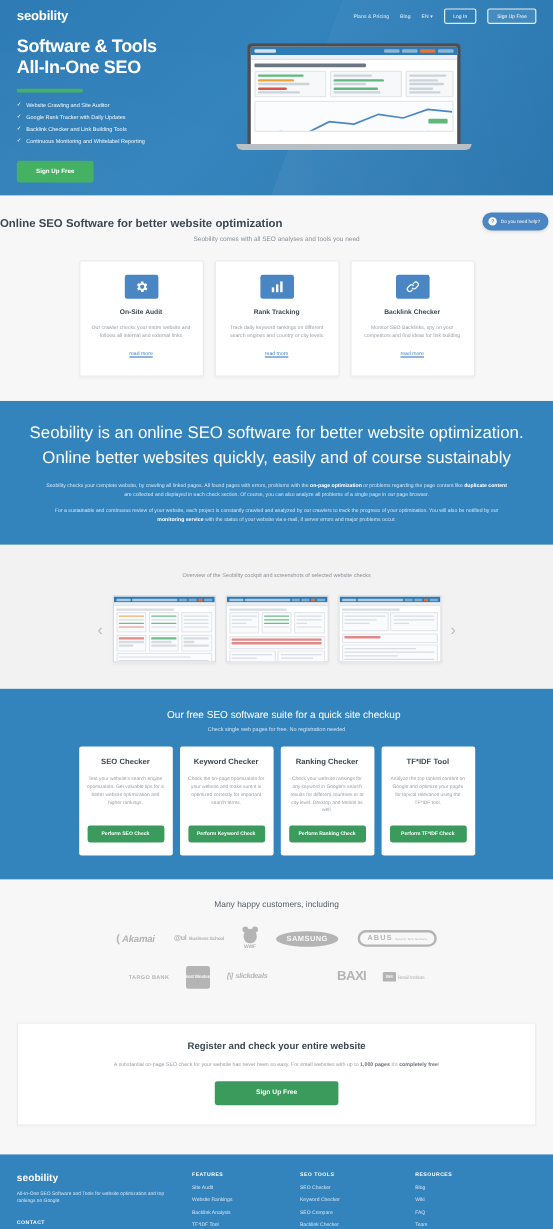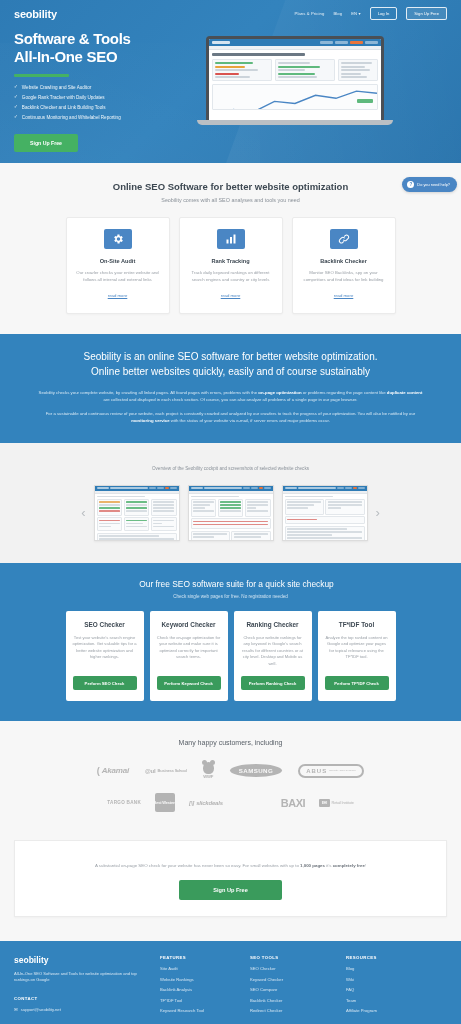--- a/index.html
+++ b/index.html
@@ -90,21 +90,21 @@
   .ss-card { background: #f6f8fa; border: 1px solid #e2e7ec; border-radius: 1px; flex: 1; height: 22px; padding: 2px; }
   .ss-card.side { flex: 0 0 40px; }
   .ss-bar { height: 2px; border-radius: 1px; margin-bottom: 1.6px; background: #ccd4db; }
   .ss-bar.g { background: #5fb97d; } .ss-bar.o { background: #e8a33b; } .ss-bar.r { background: #d9534f; }
   .ss-chart { height: 26px; background: #fbfcfd; border: 1px solid #e2e7ec; border-radius: 1px; position: relative; overflow: hidden;}
   .ss-chart svg { position: absolute; inset: 0; }
   .ss-green-btn { position: absolute; right: 4px; top: 14px; width: 16px; height: 4px; background: #5fb97d; border-radius: 1px;}
 
   
   .sec-light { background: #f7f7f7; padding: 18px 0 20px 0; position: relative; }
-  .sec-title { text-align: center; font-size: 9.5px; font-weight: bold; color: #3d4852; }
+  .sec-title { font-size: 9.5px; font-weight: bold; color: #3d4852; }
   .sec-sub { text-align: center; font-size: 5.4px; color: #8a9199; margin-top: 5px; }
   .cards3 { display: flex; justify-content: center; gap: 9px; margin-top: 14px; padding: 0 14px; }
   .card {
     background: #fff; border: 1px solid #ebebeb; border-radius: 2px;
     width: 104px; padding: 11px 8px 12px 8px; text-align: center;
     box-shadow: 0 1px 2px rgba(0,0,0,.03);
   }
   .card-icon {
     width: 28px; height: 20px; background: #4a86c4; border-radius: 2px;
     margin: 0 auto 9px auto; display: flex; align-items: center; justify-content: center;
@@ -121,21 +121,21 @@
     font-size: 3.9px; padding: 4px 7px 4px 5px; display: flex; align-items: center; gap: 3px;
     box-shadow: 0 1px 3px rgba(0,0,0,.15); white-space: nowrap;
   }
   .help-bubble .hb-ico {
     width: 7px; height: 7px; border-radius: 50%; background: #fff; color: #4a86c4;
     display: flex; align-items: center; justify-content: center; font-size: 4.5px; font-weight: bold;
   }
 
   
   .sec-blue { background: #3383bd; padding: 16px 0 18px 0; }
-  .blue-title { text-align: center; color: #fff; font-size: 10px; line-height: 1.45; padding: 0 20px;}
+  .blue-title { text-align: center; color: #fff; font-size: 14px; line-height: 1.45; padding: 0 20px;}
   .blue-p {
     color: #d7e8f4; font-size: 4.3px; line-height: 1.6; text-align: center;
     padding: 0 38px; margin-top: 11px;
   }
   .blue-p.second { margin-top: 7px; }
   .blue-p b { color: #fff; }
 
   
   .sec-shots { background: #f2f2f2; padding: 18px 0 22px 0; }
   .shots-wrap { display: flex; align-items: center; justify-content: center; gap: 8px; margin-top: 14px; }
@@ -587,20 +587,21 @@
       <div class="logo-item logo-baxi">BAXI</div>
       <div class="logo-item logo-ehi">
         <span class="blk">EHI</span>
         <span class="txt">Retail Institute</span>
       </div>
     </div>
   </section>
 
   <div class="cta-wrap">
     <div class="cta-box">
+      <div class="cta-title">Register and check your entire website</div>
       <div class="cta-text"><span>A substantial on-page SEO check for your website has never been so easy. For small websites with up to </span><b>1,000 pages</b><span> it's </span><b>completely free</b><span>!</span></div>
       <button class="cta-btn">Sign Up Free</button>
     </div>
   </div>
 
   <footer class="footer">
     <div class="f-col-brand">
       <div class="f-logo">seobility</div>
       <div class="f-desc">All-In-One SEO Software and Tools for website optimization and top rankings on Google</div>
       <div class="f-head f-contact-head">CONTACT</div>

